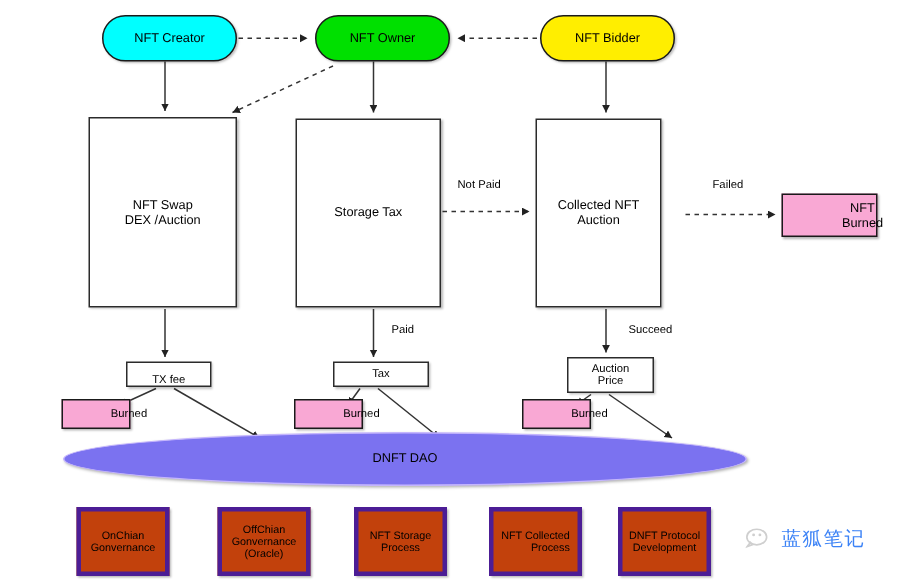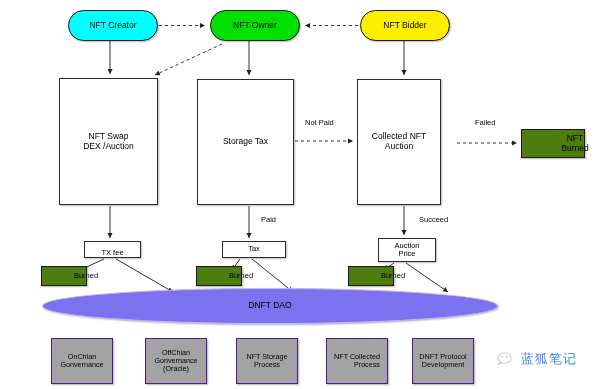--- a/index.html
+++ b/index.html
@@ -45,41 +45,41 @@
   
   .small-box {
     background:#ffffff;
     border:1px solid #2b2b2b;
     font-size:7.5px;
     box-shadow:1px 1px 1.5px rgba(0,0,0,0.25);
   }
 
   
   .burn {
-    background:#4d7c0f;
+    background:#f9a8d4;
     border:1px solid #1a1a1a;
     font-size:7.5px;
     box-shadow:1px 1px 1.5px rgba(0,0,0,0.3);
     padding-left:44px;
   }
   .burn-big { font-size:8.5px; }
 
   
   .dao {
     background:#7b72f0;
     border:1px solid #c4b5fd;
     border-radius:50%;
     font-size:8.5px;
     box-shadow:1px 1px 2px rgba(0,0,0,0.3);
   }
 
   
   .module {
-    background:#a3a3a3;
-    border:1px solid #4c1d95;
+    background:#c2410c;
+    border:3px solid #4c1d95;
     font-size:7.2px;
     box-shadow:1px 1px 1.5px rgba(0,0,0,0.3);
   }
 
   
   .edge-label {
     position:absolute;
     font-size:7.5px;
     color:#000;
     background:transparent;

